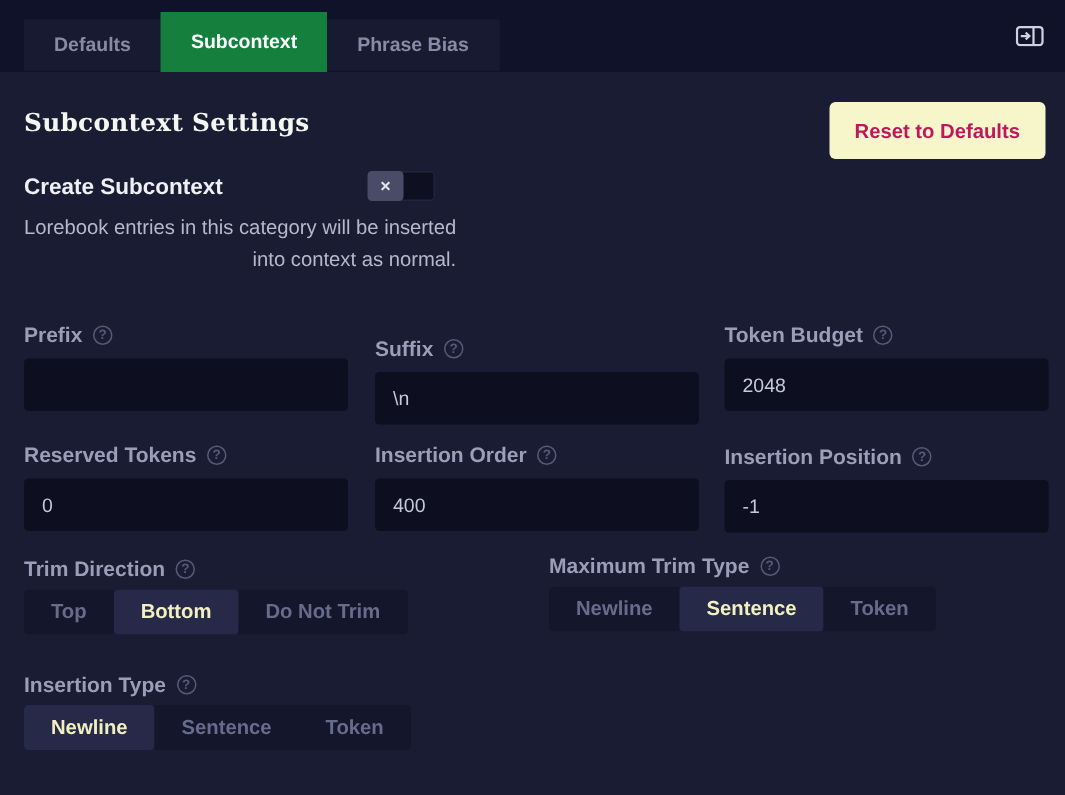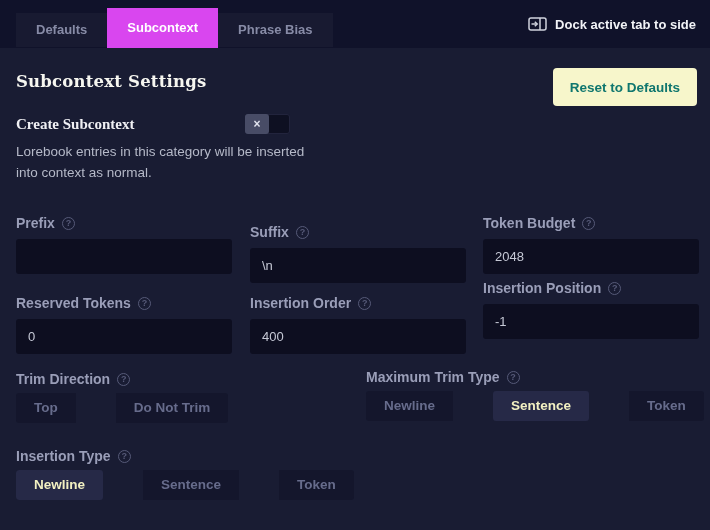--- a/index.html
+++ b/index.html
@@ -11,71 +11,71 @@
   #app { position:relative; width:710px; height:376px; background:#191c33; }
 
   
   .topbar { position:absolute; top:0; left:0; width:710px; height:48px; background:#10122a; }
   .tabs { position:absolute; left:16px; top:8px; display:flex; align-items:flex-start; }
   .tab {
     height:34px; line-height:34px; margin-top:5px; padding:0 20px;
     background:#181a31; color:#878ba6; font-size:13px; font-weight:bold;
     border:none; cursor:pointer; font-family:inherit; white-space:nowrap;
   }
-  .tab.active { height:40px; line-height:40px; margin-top:0; background:#d946ef; color:#ffffff; }
+  .tab.active { height:40px; line-height:40px; margin-top:0; background:#15803d; color:#ffffff; }
   .dock { position:absolute; right:14px; top:0; height:48px; display:flex; align-items:center; gap:8px; cursor:pointer; }
   .dock-label { font-size:13px; font-weight:bold; color:#f2f3f7; white-space:nowrap; }
   .dock svg { display:block; }
 
   
   .page-title {
     position:absolute; left:16px; top:72px;
     font-family:"DejaVu Serif","Liberation Serif",serif;
     font-size:16.5px; font-weight:bold; color:#f6f6f0; letter-spacing:.2px;
   }
   .reset-btn {
     position:absolute; right:13px; top:68px; height:38px; padding:0 17px;
-    background:#f7f6cb; color:#0f766e; font-size:13.5px; font-weight:bold;
+    background:#f7f6cb; color:#be185d; font-size:13.5px; font-weight:bold;
     border:none; border-radius:4px; cursor:pointer; font-family:inherit;
   }
 
   
-  .create-label { position:absolute; left:16px; top:116px; font-size:15px; font-weight:bold; color:#f0f0f4;font-family:Liberation Serif, serif; }
+  .create-label { position:absolute; left:16px; top:116px; font-size:15px; font-weight:bold; color:#f0f0f4; }
   .toggle {
     position:absolute; left:245px; top:114px; width:45px; height:20px;
     background:#0e1022; border-radius:3px; cursor:pointer;
     box-shadow:0 0 0 1px #22243d inset;
   }
   .toggle-knob {
     position:absolute; left:0; top:0; width:24px; height:20px;
     background:#484c66; border-radius:3px;
     display:flex; align-items:center; justify-content:center;
     font-size:12px; font-weight:bold; color:#e2e4ee;
   }
   .desc { position:absolute; left:16px; top:142px; font-size:13.5px; line-height:20.5px; color:#b5b9c8; }
-  .desc div { white-space:nowrap; }
+  .desc div { white-space:nowrap;text-align:right; }
 
   
   .field { position:absolute; width:216px; }
   .label-row { display:flex; align-items:center; height:16px; margin-bottom:8px; }
   .field-label { font-size:14px; font-weight:600; color:#9a9eb8; white-space:nowrap; }
   .help-icon {
     display:inline-flex; align-items:center; justify-content:center;
     width:13px; height:13px; margin-left:7px; border:1px solid #565a78;
     border-radius:50%; color:#565a78; font-size:9px; font-weight:bold; cursor:pointer;
     flex:none;
   }
   .text-input {
     width:100%; height:35px; background:#0d0e20; border:none; border-radius:3px;
     color:#c6c9d6; font-size:13px; padding:0 12px; font-family:inherit; outline:none;
   }
 
   
   .seg-section { position:absolute; }
-  .seg-group { display:inline-flex; border-radius:3px; overflow:hidden; margin-top:-2px;gap:40px; }
+  .seg-group { display:inline-flex; border-radius:3px; overflow:hidden; margin-top:-2px; }
   .seg-btn {
     height:30px; line-height:30px; padding:0 18px; background:#14162c;
     color:#676c8c; font-size:13.5px; font-weight:bold; border:none;
     cursor:pointer; font-family:inherit; white-space:nowrap;
   }
   .seg-btn.selected { background:#262947; color:#f2f0c2; border-radius:3px; }
 </style>
 </head>
 <body>
 
@@ -89,21 +89,20 @@
     </div>
     <div class="dock">
       <span>
         <svg width="19" height="14" viewBox="0 0 19 14" fill="none" stroke="#cfd2dd" stroke-width="1.5">
           <rect x="1" y="1" width="17" height="12" rx="2"></rect>
           <line x1="12" y1="1" x2="12" y2="13"></line>
           <line x1="3.5" y1="7" x2="8.8" y2="7"></line>
           <path d="M6.8 4.8 L9.2 7 L6.8 9.2" fill="none"></path>
         </svg>
       </span>
-      <span class="dock-label">Dock active tab to side</span>
     </div>
   </div>
 
   <div class="page-title">Subcontext Settings</div>
   <button class="reset-btn">Reset to Defaults</button>
 
   <div class="create-label">Create Subcontext</div>
   <div class="toggle">
     <div class="toggle-knob">×</div>
   </div>
@@ -141,35 +140,36 @@
     </div>
     <input class="text-input" value="0" style="">
   </div>
   <div class="field" style="left:250px; top:295px;">
     <div class="label-row">
       <span class="field-label">Insertion Order</span>
       <span class="help-icon">?</span>
     </div>
     <input class="text-input" value="400" style="">
   </div>
-  <div class="field" style="left:483px; top:280px;">
+  <div class="field" style="left:483px; top:296px;">
     <div class="label-row">
       <span class="field-label">Insertion Position</span>
       <span class="help-icon">?</span>
     </div>
     <input class="text-input" value="-1" style="">
   </div>
 
   <div class="seg-section" style="left:16px; top:371px;">
     <div class="label-row">
       <span class="field-label">Trim Direction</span>
       <span class="help-icon">?</span>
     </div>
     <div class="seg-group">
       <button class="seg-btn">Top</button>
+      <button class="seg-btn selected">Bottom</button>
       <button class="seg-btn">Do Not Trim</button>
     </div>
   </div>
 
   <div class="seg-section" style="left:366px; top:349px;margin-top:20px;">
     <div class="label-row">
       <span class="field-label">Maximum Trim Type</span>
       <span class="help-icon">?</span>
     </div>
     <div class="seg-group">

